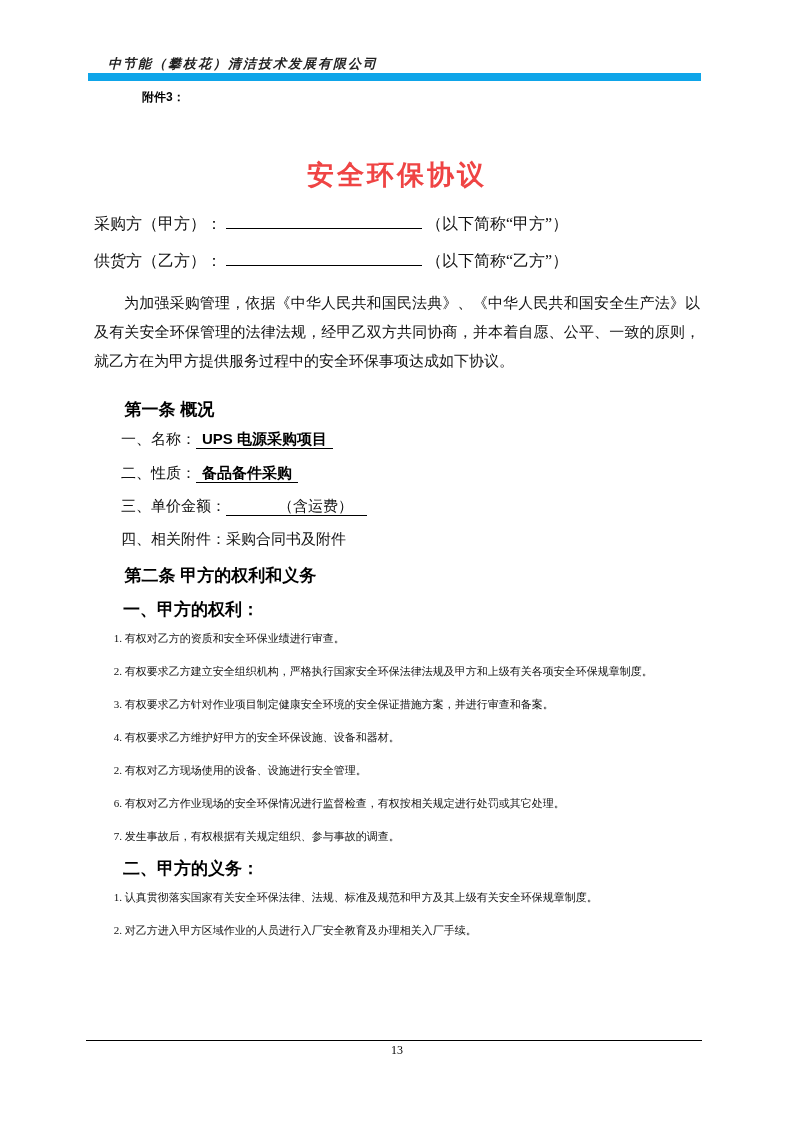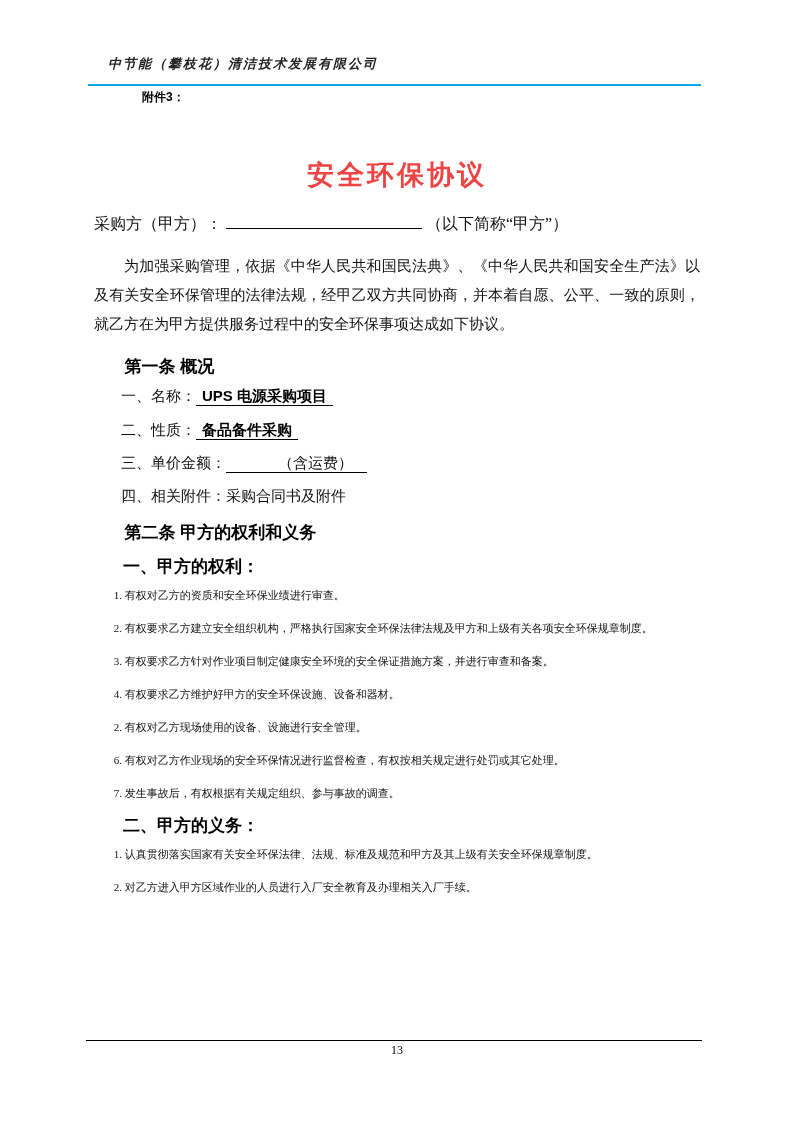--- a/index.html
+++ b/index.html
@@ -9,22 +9,22 @@
     width:794px; height:1123px;
     margin:0 auto;
     background:#ffffff;
     color:#1a1a1a;
     font-family:"Liberation Serif","DejaVu Serif",serif;
     overflow:hidden;
   }
   
   .header {
     position:absolute; top:54px; left:88px; right:93px;
-    border-bottom:2px solid #0ea5e9;
-    padding-bottom:11px;
+    border-bottom:8px solid #0ea5e9;
+    padding-bottom:0;
   }
   .company {
     display:inline-block; margin-left:20px;
     font-family:"Liberation Serif","DejaVu Serif",serif;
     font-style:italic; font-weight:bold;
     font-size:13px; letter-spacing:2px; color:#222;
   }
   
   .attachment {
     position:absolute; top:89px; left:94px;
@@ -51,21 +51,21 @@
     display:inline-block; width:196px; height:16px;
     border-bottom:1.5px solid #000;
     vertical-align:baseline; margin:0 4px;
   }
   .preamble {
     margin-top:16px;
     line-height:29px; text-indent:2em; text-align:justify;
     font-size:15px;
   }
   .article-heading {
-    margin-top:16px;
+    margin-top:22px;
     font-family:"Liberation Sans","DejaVu Sans",sans-serif;
     font-weight:bold; font-size:17px; color:#000;
     text-indent:1.8em; line-height:24px;
   }
   .sub-item {
     font-size:15px; line-height:33px; text-indent:1.8em;
   }
   .sub-item:first-of-type { margin-top:6px; }
   .uv {
     font-family:"Liberation Sans","DejaVu Sans",sans-serif;
@@ -108,20 +108,21 @@
   </div>
 
   <div class="attachment">附件3：</div>
 
   <div class="title">安全环保协议</div>
 
   <div class="content">
 
     <p class="party-line"><span>采购方（甲方）：</span><span class="blank"></span><span>（以下简称“甲方”）</span></p>
 
+    <p class="party-line"><span>供货方（乙方）：</span><span class="blank"></span><span>（以下简称“乙方”）</span></p>
 
     <p class="preamble">为加强采购管理，依据《中华人民共和国民法典》、《中华人民共和国安全生产法》以及有关安全环保管理的法律法规，经甲乙双方共同协商，并本着自愿、公平、一致的原则，就乙方在为甲方提供服务过程中的安全环保事项达成如下协议。</p>
 
     <p class="article-heading">第一条 概况</p>
 
     <p class="sub-item"><span>一、名称：</span><span class="uv">UPS 电源采购项目</span></p>
 
     <p class="sub-item"><span>二、性质：</span><span class="uv">备品备件采购</span></p>
 
     <p class="sub-item"><span>三、单价金额：</span><span class="blank3">（含运费）</span></p>

